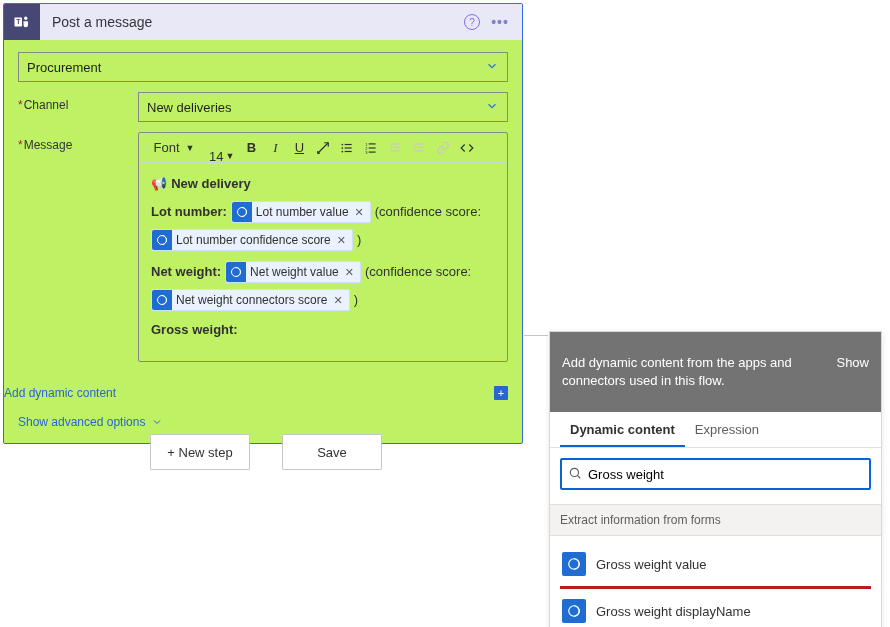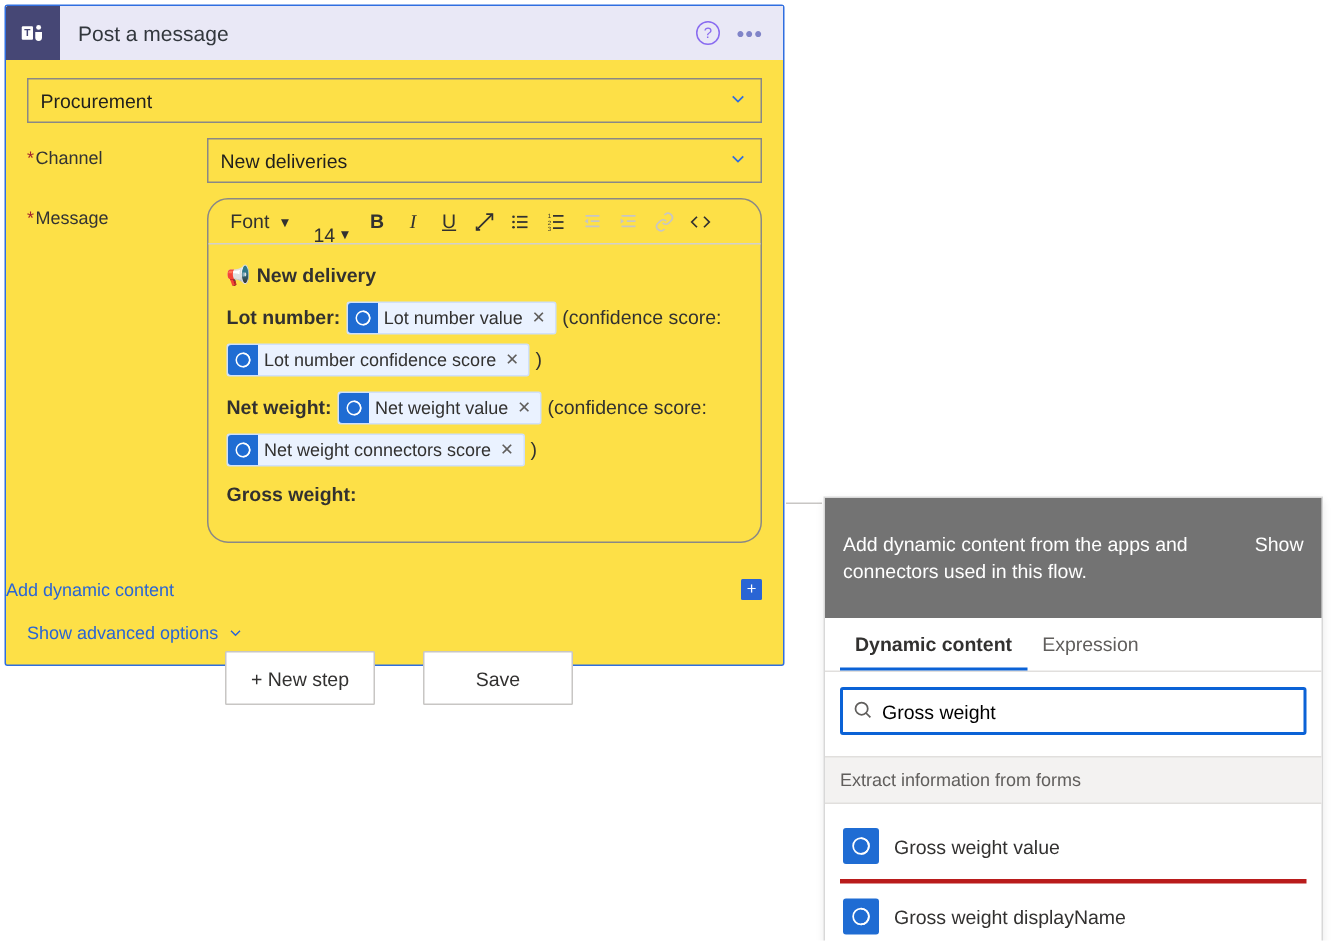--- a/index.html
+++ b/index.html
@@ -1,33 +1,33 @@
 <!DOCTYPE html>
 <html><head>
 <meta charset="utf-8">
 <style>
   * { box-sizing: border-box; margin: 0; padding: 0; font-family: "Segoe UI", Arial, sans-serif; }
   body { background: #fff; width: 890px; height: 627px; position: relative; font-size: 13px; color: #323130; }
-  .action-card { position: absolute; left: 3px; top: 3px; width: 520px; border: 1px solid #2f6ee0; background: #fde047; border-radius: 2px; }
+  .action-card { position: absolute; left: 3px; top: 3px; width: 520px; border: 1px solid #2f6ee0; background: #bef264; border-radius: 2px; }
   .card-header { display: flex; align-items: center; background: #e9e8f6; height: 36px; padding: 0 6px 0 0; }
   .header-icon-box { width: 36px; height: 36px; background: #464775; display: flex; align-items: center; justify-content: center; color: #fff; font-size: 14px; font-weight: bold; border-top-left-radius: 1px; }
   .header-title { flex: 1; padding-left: 12px; font-size: 14px; color: #32373d; }
   .header-actions { display: flex; align-items: center; gap: 4px; padding-right: 4px; }
   .hdr-btn { width: 24px; height: 24px; display: flex; align-items: center; justify-content: center; color: #605e5c; cursor: pointer; font-size: 14px; }
   .help-circle { width: 16px; height: 16px; border: 1px solid #896bf0; border-radius: 50%; display: flex; align-items: center; justify-content: center; font-size: 10px; color: #896bf0; }
   .ellipsis { color: #8084c8; letter-spacing: 1px; font-size: 14px; font-weight: bold; }
   .form-area { padding: 12px 14px 10px 14px; }
   .form-row { display: flex; align-items: flex-start; margin-bottom: 10px; }
   .label-col { width: 120px; padding-top: 6px; font-size: 12px; color: #333; }
   .req { color: #a4262c; margin-right: 1px; }
   .input-col { flex: 1; }
   .select-box { border: 1px solid #8a8886; border-radius: 0; height: 30px; display: flex; align-items: center; justify-content: space-between; padding: 0 8px; cursor: pointer; }
   .select-value { font-size: 13px; color: #201f1e; }
   .chev { color: #2f6ee0; }
-  .editor-box { border: 1px solid #8a8886; border-radius: 14px; }
+  .editor-box { border: 1px solid #8a8886; border-radius: 2px; }
   .toolbar { display: flex; align-items: center; border-bottom: 1px solid #d2d0ce; height: 30px; padding: 0 4px; gap: 2px; }
   .tbtn { min-width: 22px; height: 24px; display: flex; align-items: center; justify-content: center; color: #323130; cursor: pointer; font-size: 13px; }
   .tbtn svg { display: block; }
   .tbtn.disabled { color: #c8c6c4; cursor: default; }
   .font-dd { border: none; font-size: 13px; padding: 0 4px 0 6px; display: flex; align-items: center; gap: 6px; min-width: 60px; }
   .size-dd { font-size: 13px; display: flex; align-items: center; gap: 2px; padding: 0 4px; margin-top: 17px; }
   .caret { font-size: 9px; }
   .editor-body { padding: 10px 12px 14px 12px; line-height: 22px; font-size: 13px; }
   .edit-line { margin-bottom: 6px; display: flex; flex-wrap: wrap; align-items: center; gap: 4px; }
   .megaphone { color: #d13438; }

